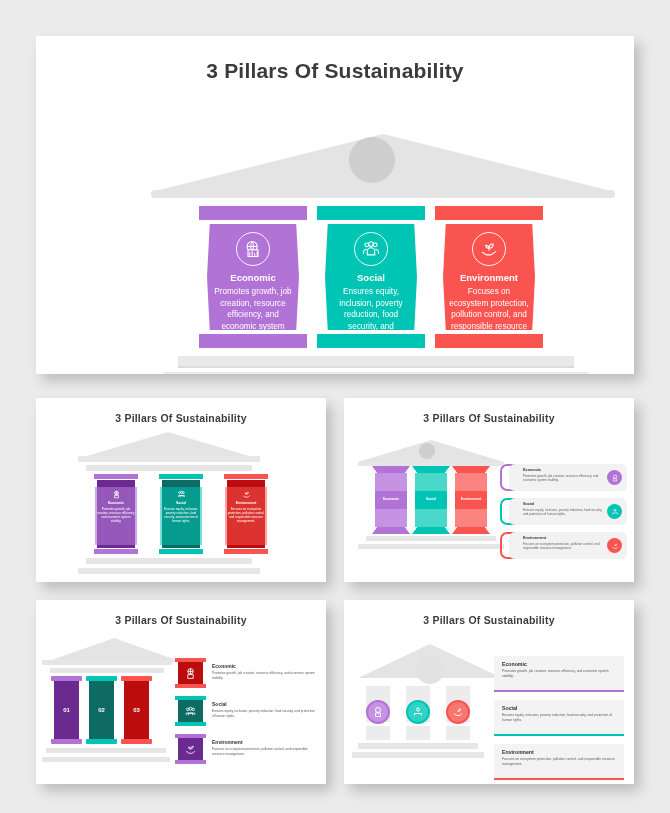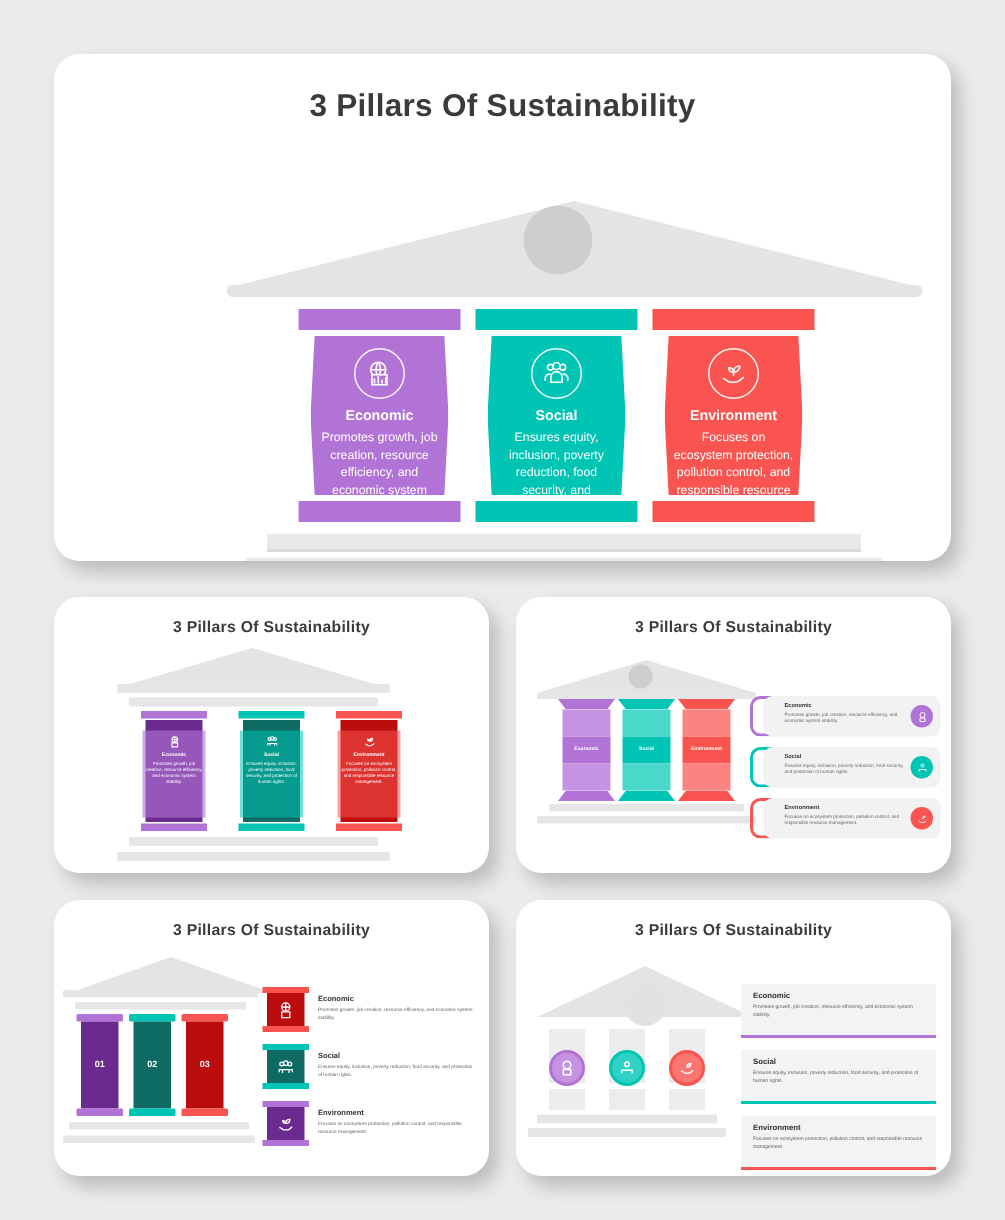--- a/index.html
+++ b/index.html
@@ -10,21 +10,20 @@
     overflow: hidden;
   }
   .page { position: relative; width: 670px; height: 813px; }
 
   
   .slide {
     position: absolute;
     background: #ffffff;
     box-shadow: 6px 7px 12px rgba(0,0,0,0.20);
     overflow: hidden;
-    border-radius: 17px;
   }
   #slide-main  { left: 36px;  top: 36px;  width: 598px; height: 338px; }
   #slide-tl    { left: 36px;  top: 398px; width: 290px; height: 184px; }
   #slide-tr    { left: 344px; top: 398px; width: 290px; height: 184px; }
   #slide-bl    { left: 36px;  top: 600px; width: 290px; height: 184px; }
   #slide-br    { left: 344px; top: 600px; width: 290px; height: 184px; }
 
   .title {
     position: absolute; left: 0; right: 0;
     text-align: center;

